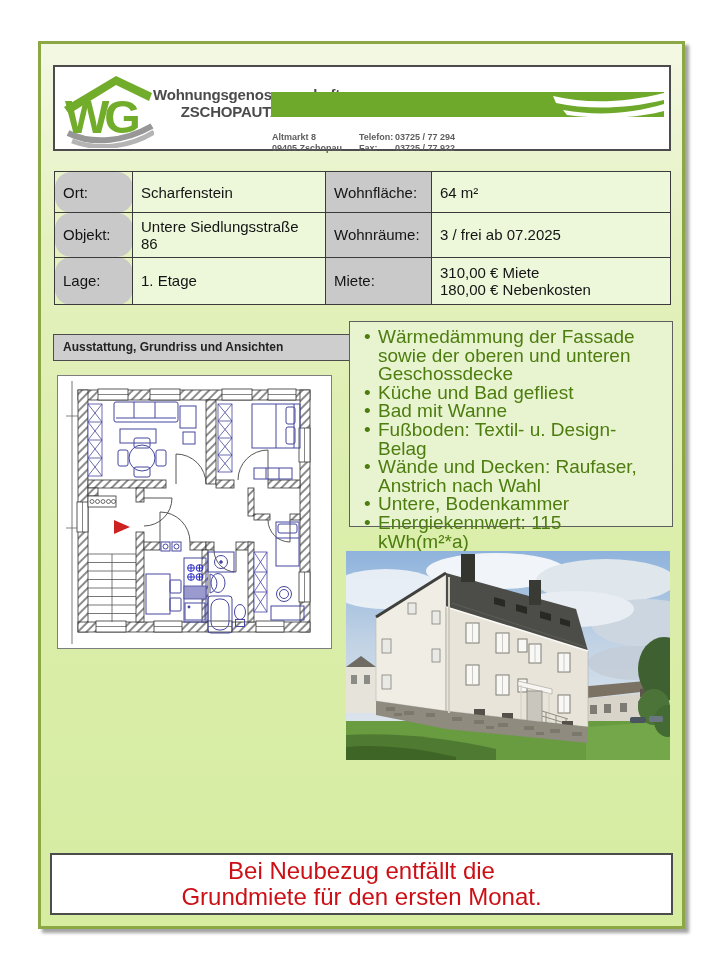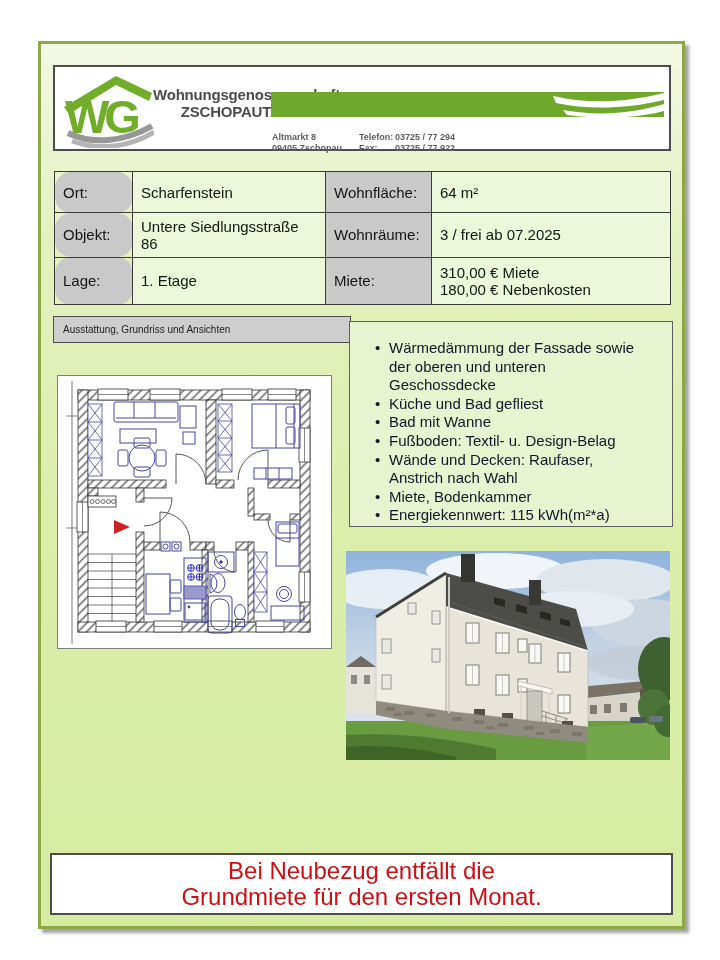--- a/index.html
+++ b/index.html
@@ -27,28 +27,28 @@
   
   table.details{position:absolute;left:13px;top:127px;width:617px;height:134px;
                 border-collapse:collapse;font-size:15px;color:#141414;}
   table.details td{border:1px solid #3a3a3a;padding:3px 8px;vertical-align:middle;}
   td.lab{background:#c9c9c9;width:61px;border-radius:16px;}
   td.val1{background:#edf7da;width:176px;}
   td.lab2{background:#c9c9c9;width:89px;}
   td.val2{background:#edf7da;}
   tr.r1{height:41px;} tr.r2{height:44px;margin-left:40px;} tr.r3{height:47px;}
   
-  .section-title{position:absolute;left:12px;top:272px;width:287px;height:25px;
-                 background:#cecece;border:1px solid #4c4c4c;font-size:10px;color:#222;
-                 line-height:25px;padding-left:9px;}
+  .section-title{position:absolute;left:12px;top:290px;width:287px;height:25px;
+                 background:#cecece;border:1px solid #4c4c4c;font-size:12px;color:#222;
+                 line-height:25px;padding-left:9px;font-weight:bold;}
   
   .features-box{position:absolute;left:308px;top:277px;width:324px;height:206px;
                 background:#e8f4cf;border:1px solid #5f5f5f;box-sizing:border-box;
                 padding:5px 4px 4px 6px;}
-  .features-box ul{margin:12px;padding:0;list-style:none;font-size:15px;color:#0f172a;line-height:18.6px;}
+  .features-box ul{margin:1px;padding:0;list-style:none;font-size:19px;color:#4d7c0f;line-height:18.6px;}
   .features-box li{padding-left:21px;padding-right:18px;text-indent:-14px;}
   .features-box li::before{content:"•";display:inline-block;width:14px;text-indent:0;}
   
   .floorplan-box{position:absolute;left:16px;top:331px;width:273px;height:272px;
                  background:#fff;border:1px solid #7e7e7e;}
   .floorplan-box svg{display:block;width:100%;height:100%;}
   
   .photo-box{position:absolute;left:305px;top:507px;width:324px;height:209px;}
   .photo-box svg{display:block;width:100%;height:100%;}
   
@@ -121,21 +121,21 @@
 
     <div class="section-title">Ausstattung, Grundriss und Ansichten</div>
 
     <div class="features-box">
       <ul>
         <li>Wärmedämmung der Fassade sowie der oberen und unteren Geschossdecke</li>
         <li>Küche und Bad gefliest</li>
         <li>Bad mit Wanne</li>
         <li>Fußboden: Textil- u. Design-Belag</li>
         <li>Wände und Decken: Raufaser, Anstrich nach Wahl</li>
-        <li>Miete, Bodenkammer</li>
+        <li>Untere, Bodenkammer</li>
         <li>Energiekennwert: 115 kWh(m²*a)</li>
       </ul>
     </div>
 
     <div class="floorplan-box">
       <svg viewBox="0 0 273 272" aria-hidden="true">
         <defs>
           <pattern id="hat" patternUnits="userSpaceOnUse" width="6" height="6" patternTransform="rotate(45)">
             <rect width="6" height="6" fill="#fff"></rect>
             <line x1="3" y1="0" x2="3" y2="6" stroke="#787878" stroke-width="1.7"></line>

